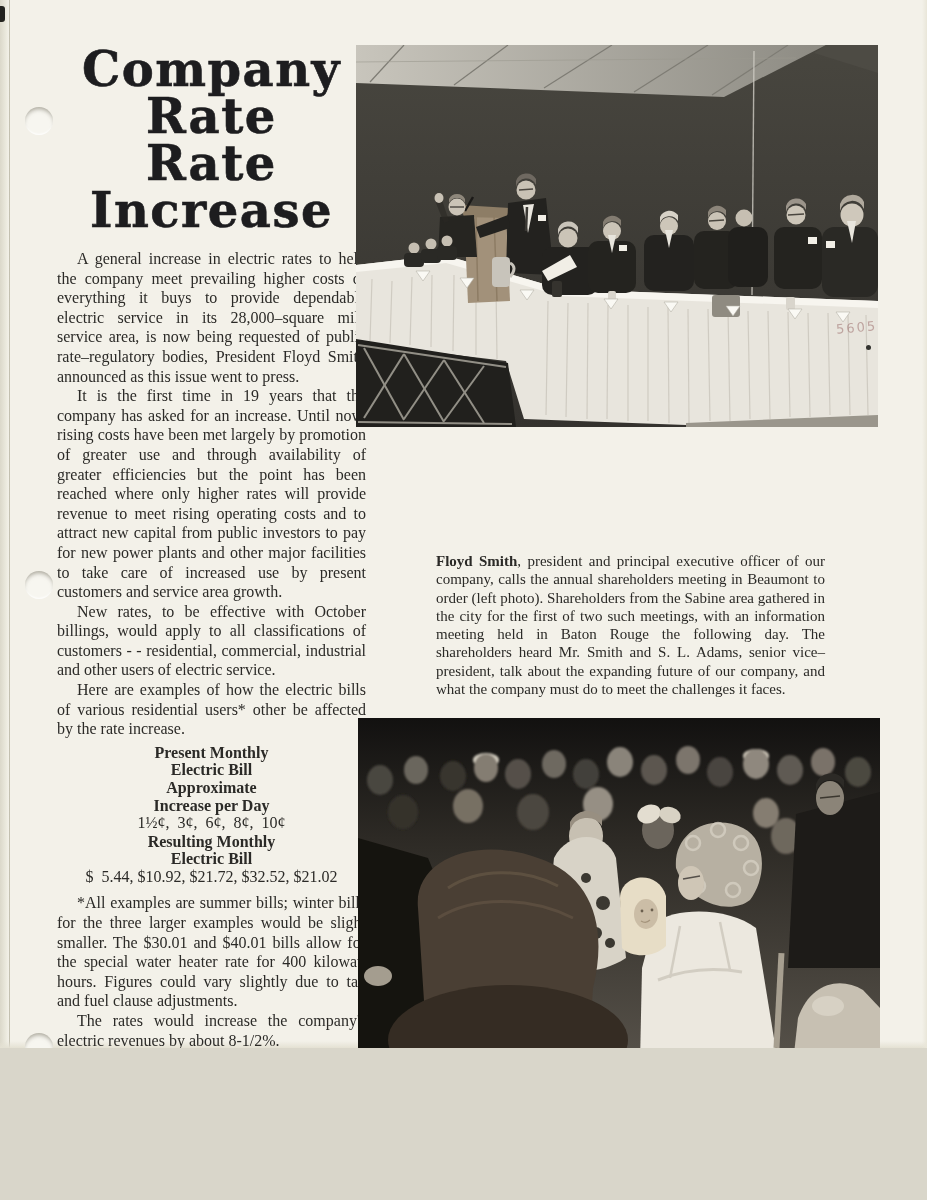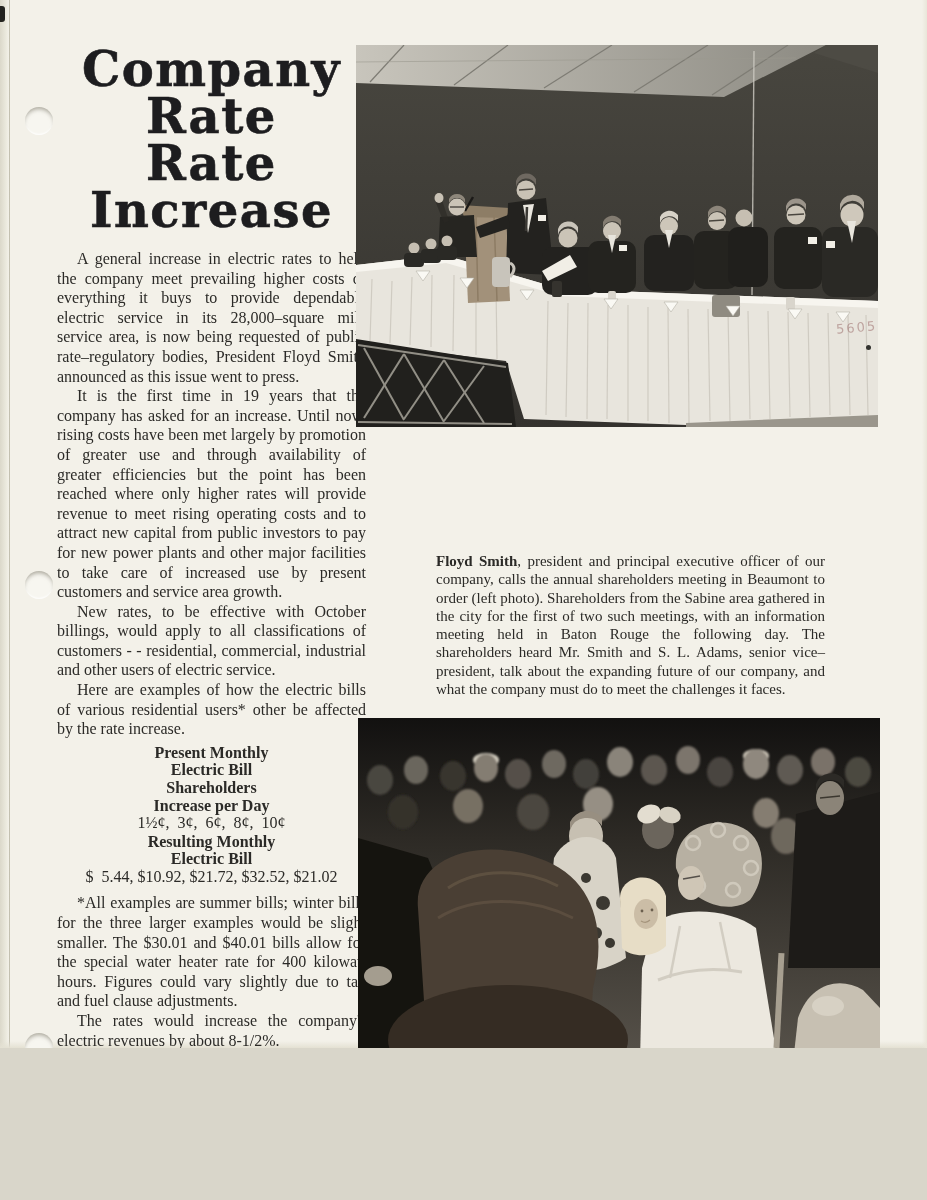--- a/index.html
+++ b/index.html
@@ -73,21 +73,21 @@
     </h1>
     <div class="body">
       <p>A general increase in electric rates to help the company meet prevailing higher costs of everything it buys to provide dependable electric service in its 28,000–square mile service area, is now being requested of public rate–regulatory bodies, President Floyd Smith announced as this issue went to press.</p>
       <p>It is the first time in 19 years that the company has asked for an increase. Until now, rising costs have been met largely by promotion of greater use and through availability of greater efficiencies but the point has been reached where only higher rates will provide revenue to meet rising operating costs and to attract new capital from public investors to pay for new power plants and other major facilities to take care of increased use by present customers and service area growth.</p>
       <p>New rates, to be effective with October billings, would apply to all classifications of customers - - residential, commercial, industrial and other users of electric service.</p>
       <p>Here are examples of how the electric bills of various residential users* other be affected by the rate increase.</p>
 
       <div class="rates">
         <div class="hd">Present Monthly</div>
         <div class="hd">Electric Bill</div>
-        <div class="hd">Shareholders</div>
+        <div class="hd">Approximate</div>
         <div class="hd">Increase per Day</div>
         <div class="vals">1½¢,  3¢,  6¢,  8¢,  10¢</div>
         <div class="hd">Resulting Monthly</div>
         <div class="hd">Electric Bill</div>
         <div class="vals">$  5.44, $10.92, $21.72, $32.52, $21.02</div>
       </div>
 
       <p>*All examples are summer bills; winter bills for the three larger examples would be slight smaller. The $30.01 and $40.01 bills allow for the special water heater rate for 400 kilowatt hours. Figures could vary slightly due to tax and fuel clause adjustments.</p>
       <p>The rates would increase the company's electric revenues by about 8-1/2%.</p>
     </div>

